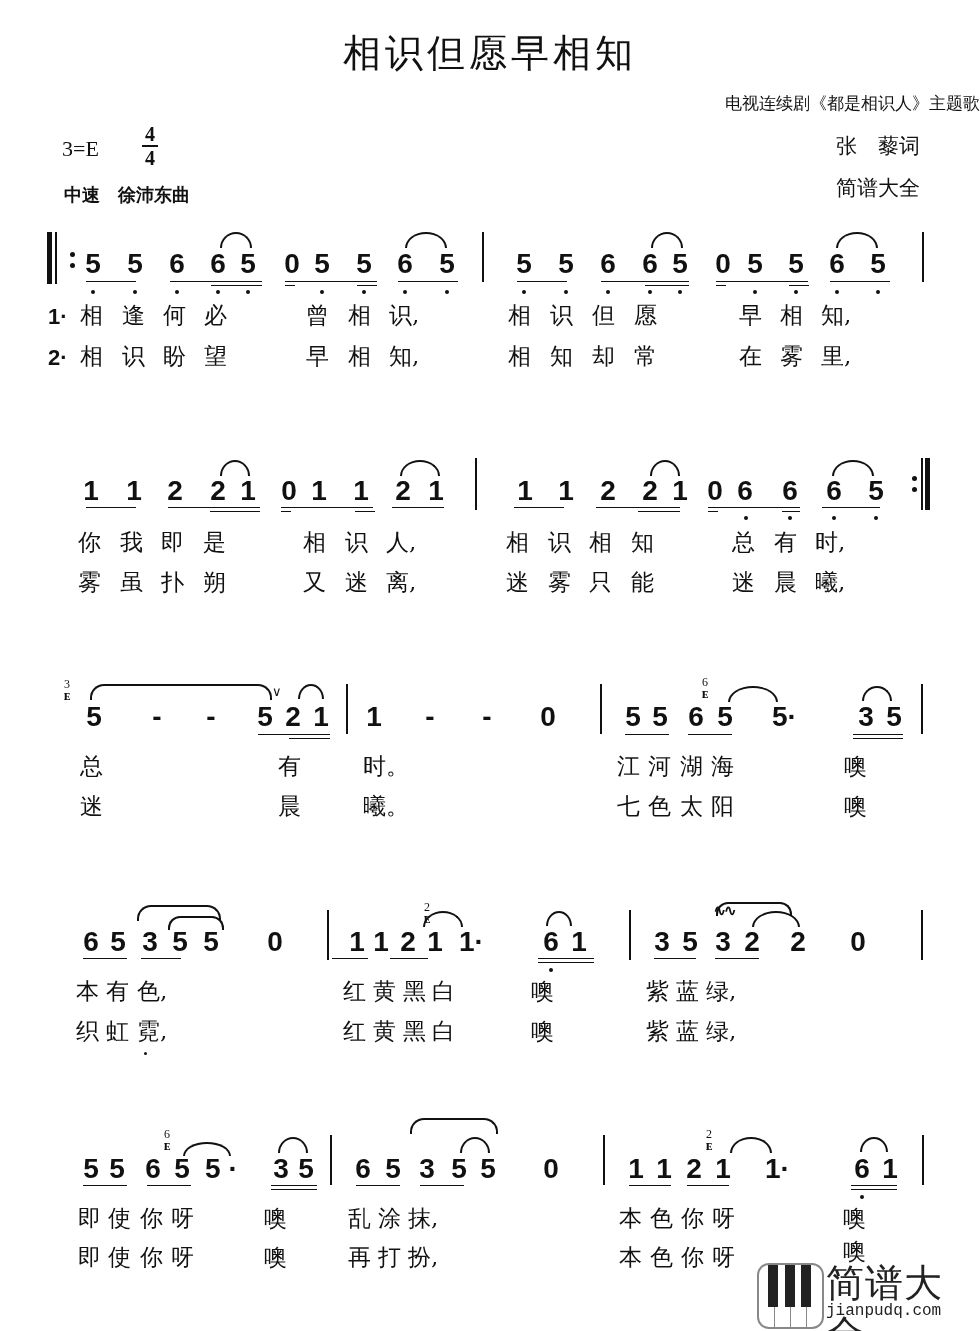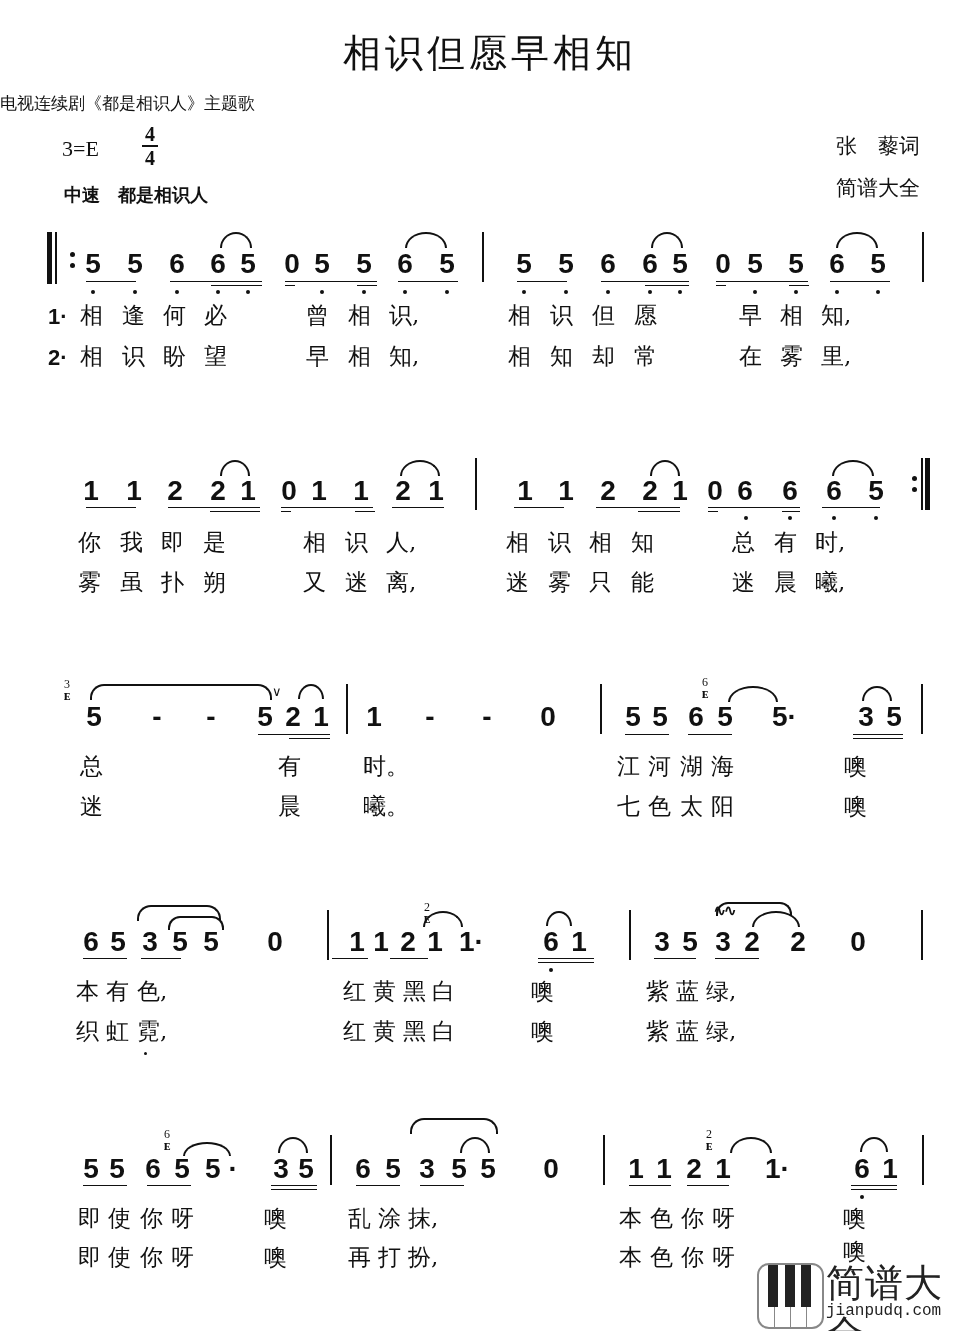--- a/index.html
+++ b/index.html
@@ -1,21 +1,21 @@
 <!DOCTYPE html>
 <html><head>
 <meta charset="utf-8">
 <style>
   html, body { margin:0; padding:0; background:#fff; }
   body { width:980px; height:1331px; position:relative; overflow:hidden; color:#111;
          font-family:"DejaVu Serif", serif; }
   .abs { position:absolute; }
   .title { left:0; width:980px; top:28px; text-align:center; font-size:38px; letter-spacing:4px;
            font-family:"DejaVu Sans", sans-serif; font-weight:normal; }
-  .subtitle { left:0; width:980px; top:92px; text-align:left; font-size:17px;
+  .subtitle { left:0; width:980px; top:92px; text-align:right; font-size:17px;
               font-family:"DejaVu Sans", sans-serif; }
   .key { left:62px; top:136px; font-size:22px; font-family:"Liberation Serif", serif; }
   .timesig { left:142px; top:124px; width:16px; text-align:center; font-weight:bold;
              font-family:"Liberation Serif", serif; font-size:20px; line-height:20px; }
   .timesig .line { border-top:2px solid #111; margin:1px 0; }
   .tempo { left:64px; top:183px; font-size:18px; font-weight:bold; font-family:"DejaVu Sans", sans-serif; }
   .credit { right:60px; font-size:21px; font-family:"DejaVu Sans", sans-serif; text-align:right; }
   .note { position:absolute; font-family:"Liberation Sans", sans-serif; font-weight:bold;
           font-size:28px; line-height:28px; width:20px; text-align:center; }
   .ul { position:absolute; height:0; border-top:1.5px solid #111; }
@@ -40,21 +40,21 @@
 <body>
 
 <div class="abs title">相识但愿早相知</div>
 <div class="abs subtitle">电视连续剧《都是相识人》主题歌</div>
 <div class="abs key">3=E</div>
 <div class="abs timesig">
   <div>4</div>
   <div class="line"></div>
   <div>4</div>
 </div>
-<div class="abs tempo">中速　都是相识人</div>
+<div class="abs tempo">中速　徐沛东曲</div>
 <div class="abs credit" style="top:132px">张　藜词</div>
 <div class="abs credit" style="top:174px">简谱大全</div>
 
 <div>
   <div class="barthick" style="left:47px;top:232px;height:52px"></div>
   <div class="bar" style="left:55px;top:232px;height:52px;width:1.5px"></div>
   <div class="rdot" style="left:70px;top:252px"></div>
   <div class="rdot" style="left:70px;top:263px"></div>
 
   <div class="note" style="left:83px;top:250px">5</div>

